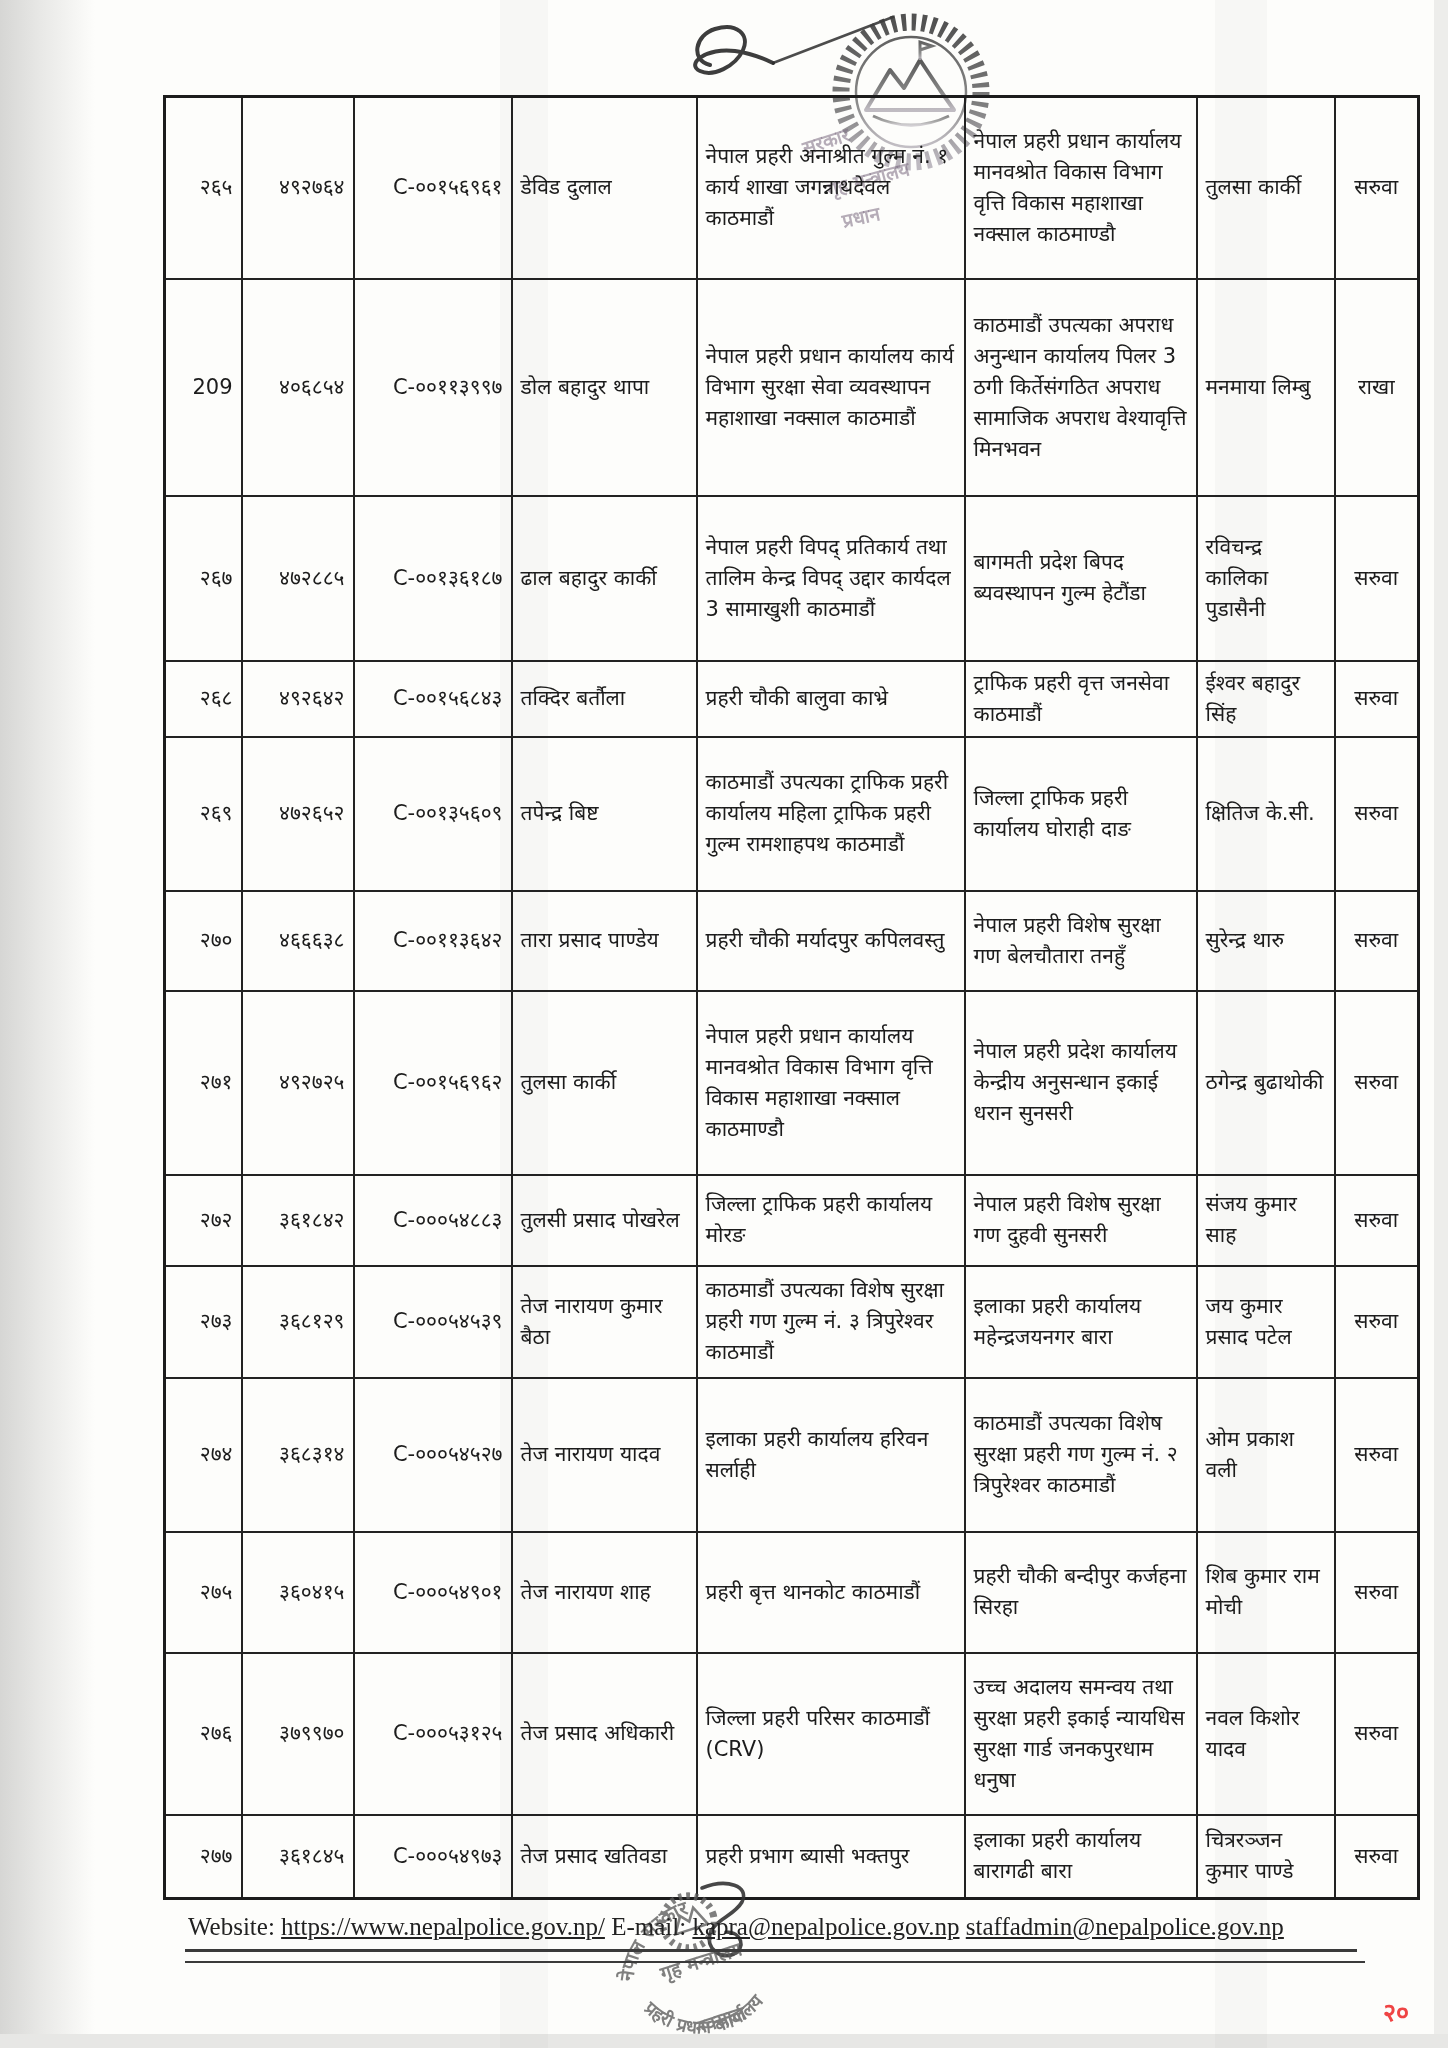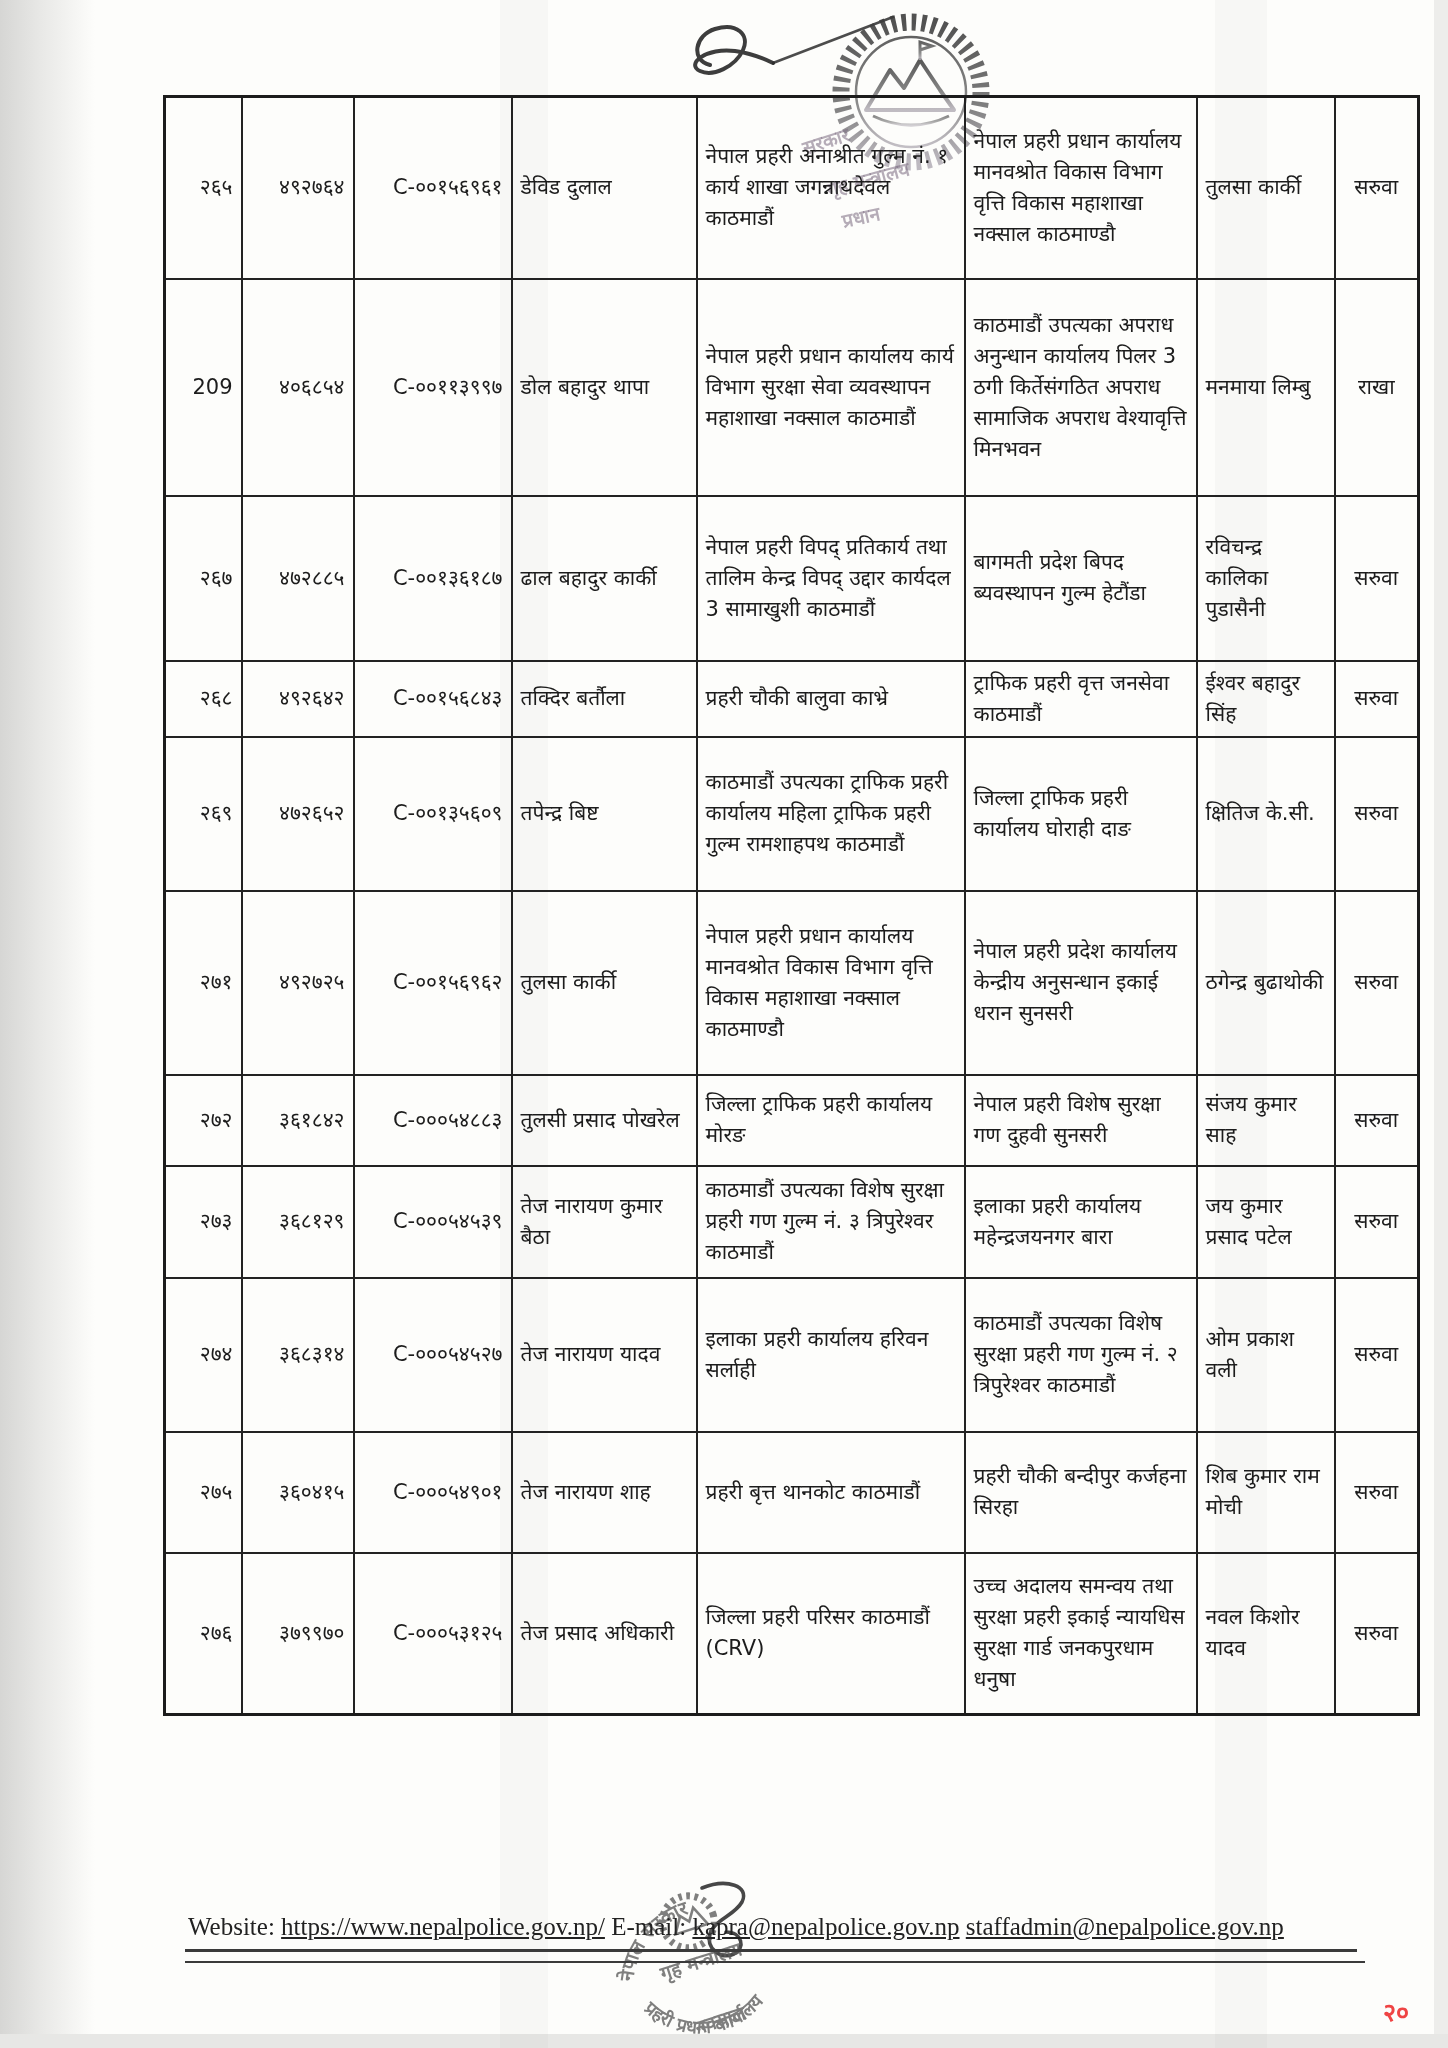--- a/index.html
+++ b/index.html
@@ -145,20 +145,30 @@
       <tr style="height: 154px;">
     <td class="c-sn">२६९</td>
     <td class="c-reg">४७२६५२</td>
     <td class="c-cid">C-००१३५६०९</td>
     <td class="c-name">तपेन्द्र बिष्ट</td>
     <td class="c-from">काठमाडौं उपत्यका ट्राफिक प्रहरी कार्यालय महिला ट्राफिक प्रहरी गुल्म रामशाहपथ काठमाडौं</td>
     <td class="c-to">जिल्ला ट्राफिक प्रहरी कार्यालय घोराही दाङ</td>
     <td class="c-repl">क्षितिज के.सी.</td>
     <td class="c-status">सरुवा</td>
   </tr>
+      <tr style="height: 100px;">
+    <td class="c-sn">२७०</td>
+    <td class="c-reg">४६६६३८</td>
+    <td class="c-cid">C-००११३६४२</td>
+    <td class="c-name">तारा प्रसाद पाण्डेय</td>
+    <td class="c-from">प्रहरी चौकी मर्यादपुर कपिलवस्तु</td>
+    <td class="c-to">नेपाल प्रहरी विशेष सुरक्षा गण बेलचौतारा तनहुँ</td>
+    <td class="c-repl">सुरेन्द्र थारु</td>
+    <td class="c-status">सरुवा</td>
+  </tr>
       <tr style="height: 184px;">
     <td class="c-sn">२७१</td>
     <td class="c-reg">४९२७२५</td>
     <td class="c-cid">C-००१५६९६२</td>
     <td class="c-name">तुलसा कार्की</td>
     <td class="c-from">नेपाल प्रहरी प्रधान कार्यालय मानवश्रोत विकास विभाग वृत्ति विकास महाशाखा नक्साल काठमाण्डौ</td>
     <td class="c-to">नेपाल प्रहरी प्रदेश कार्यालय केन्द्रीय अनुसन्धान इकाई धरान सुनसरी</td>
     <td class="c-repl">ठगेन्द्र बुढाथोकी</td>
     <td class="c-status">सरुवा</td>
   </tr>
@@ -203,20 +213,30 @@
     <td class="c-status">सरुवा</td>
   </tr>
       <tr style="height: 162px;">
     <td class="c-sn">२७६</td>
     <td class="c-reg">३७९९७०</td>
     <td class="c-cid">C-०००५३१२५</td>
     <td class="c-name">तेज प्रसाद अधिकारी</td>
     <td class="c-from">जिल्ला प्रहरी परिसर काठमाडौं (CRV)</td>
     <td class="c-to">उच्च अदालय समन्वय तथा सुरक्षा प्रहरी इकाई न्यायधिस सुरक्षा गार्ड जनकपुरधाम धनुषा</td>
     <td class="c-repl">नवल किशोर यादव</td>
+    <td class="c-status">सरुवा</td>
+  </tr>
+      <tr style="height: 84px;">
+    <td class="c-sn">२७७</td>
+    <td class="c-reg">३६१८४५</td>
+    <td class="c-cid">C-०००५४९७३</td>
+    <td class="c-name">तेज प्रसाद खतिवडा</td>
+    <td class="c-from">प्रहरी प्रभाग ब्यासी भक्तपुर</td>
+    <td class="c-to">इलाका प्रहरी कार्यालय बारागढी बारा</td>
+    <td class="c-repl">चित्ररञ्जन कुमार पाण्डे</td>
     <td class="c-status">सरुवा</td>
   </tr>
     </tbody>
 </table>
 
 <svg class="sig" style="left:672px;top:1876px;" width="110" height="95" viewBox="0 0 110 95">
   <path d="M30,12 C55,2 78,10 70,26 C62,40 42,44 38,58 C34,72 48,84 62,78 C74,72 70,56 54,56" fill="none" stroke="#333" stroke-width="3.6" stroke-linecap="round" opacity="0.9"></path>
 </svg>
 
 <svg class="stamp-svg" style="left:592px;top:1868px;" width="216" height="180" viewBox="0 0 216 180">

